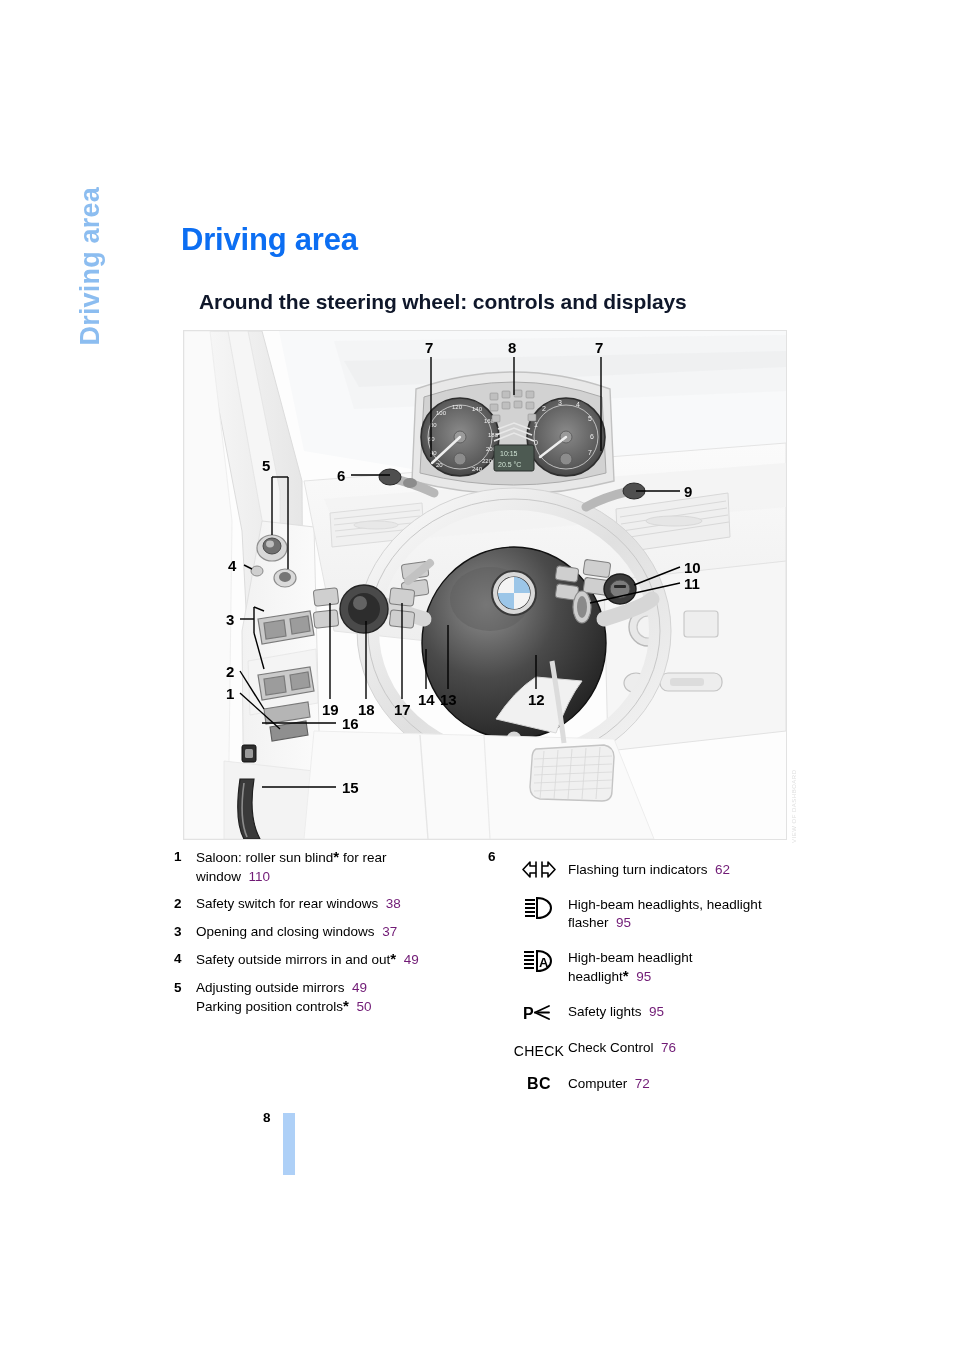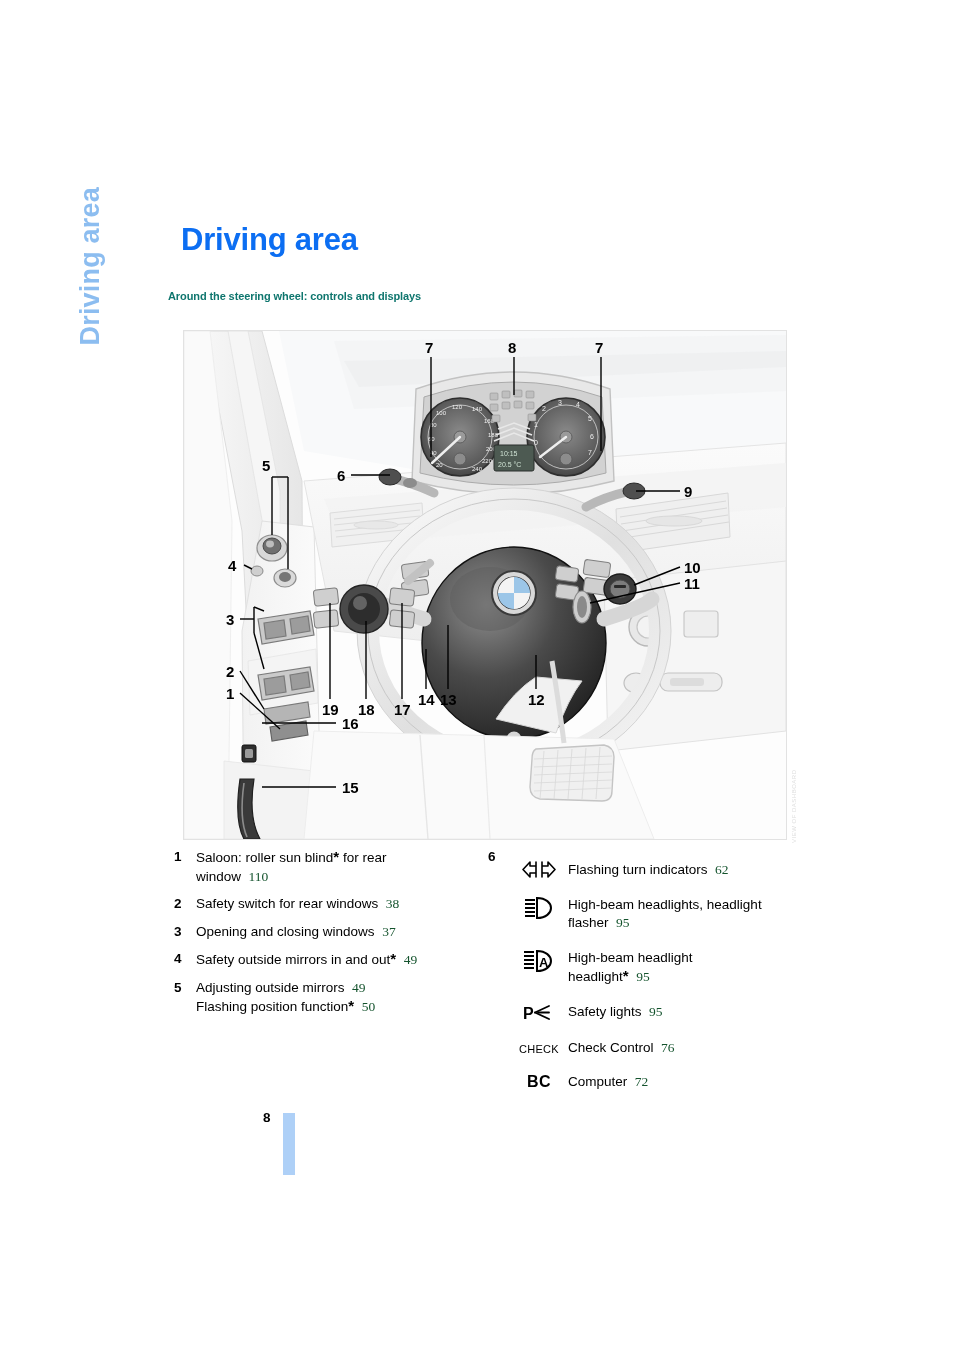--- a/index.html
+++ b/index.html
@@ -44,25 +44,25 @@
     position: absolute;
     left: 181px;
     top: 222px;
     font-size: 31px;
     font-weight: bold;
     color: #0c6ef2;
     letter-spacing: -0.2px;
   }
   .section-title {
     position: absolute;
-    left: 168px;
+    left: 199px;
     top: 290px;
-    font-size: 11px;
+    font-size: 21px;
     font-weight: bold;
-    color: #0f766e;
+    color: #0f172a;
     letter-spacing: -0.1px;
   }
 
   
   .illustration {
     position: absolute;
     left: 183px;
     top: 330px;
     width: 602px;
     height: 508px;
@@ -115,21 +115,21 @@
     width: 22px;
     flex: none;
     font-size: 13.5px;
     font-weight: bold;
     line-height: 18.5px;
   }
   .legend-text {
     font-size: 13.5px;
     line-height: 18.5px;
   }
-  .pg { color: #14532d; font-family: Liberation Serif, serif; }
+  .pg { color: #701a75; }
   .ast { font-weight: bold; font-size: 15px; }
 
   
   .group6 { display: flex; align-items: flex-start; }
   .group6-num {
     width: 22px;
     flex: none;
     font-size: 13.5px;
     font-weight: bold;
     line-height: 18.5px;
@@ -146,21 +146,21 @@
     display: flex;
     justify-content: center;
     padding-top: 1px;
   }
   .icon-label {
     font-size: 13.5px;
     line-height: 18.5px;
     padding-top: 1px;
   }
   .txt-icon {
-    font-size: 11px;
+    font-size: 14px;
     font-weight: 500;
     letter-spacing: 0.3px;
     padding-top: 4px;
   }
   .bc-icon {
     font-size: 16px;
     font-weight: bold;
     letter-spacing: 0.5px;
   }
 
@@ -542,21 +542,21 @@
         <span>Safety outside mirrors in and out</span><span class="ast">*</span>&nbsp;
         <span class="pg">49</span>
       </div>
     </div>
 
     <div class="legend-row">
       <div class="legend-num">5</div>
       <div class="legend-text">
         <span>Adjusting outside mirrors</span>&nbsp;
         <span class="pg">49</span><br>
-        <span>Flashing position function</span><span class="ast">*</span>&nbsp;
+        <span>Parking position controls</span><span class="ast">*</span>&nbsp;
         <span class="pg">50</span>
       </div>
     </div>
 
   </div>
 
   <div class="legend-col right">
     <div class="group6">
       <div class="group6-num">6</div>
       <div class="group6-body">

